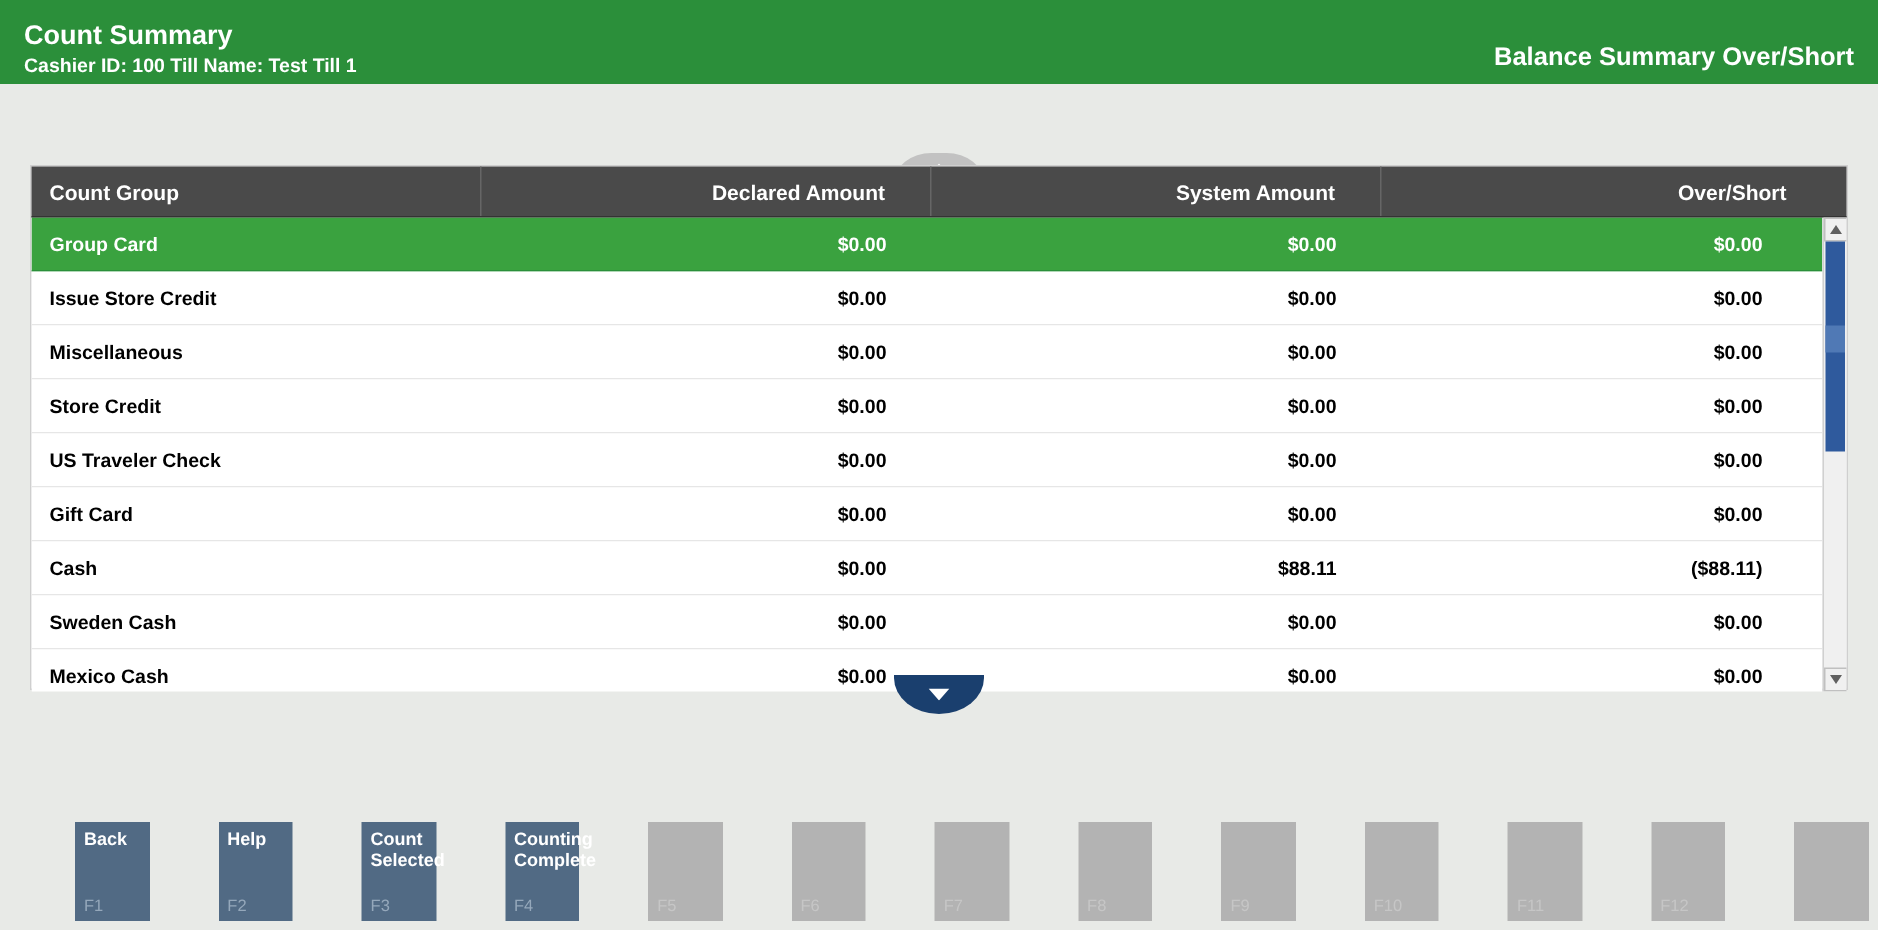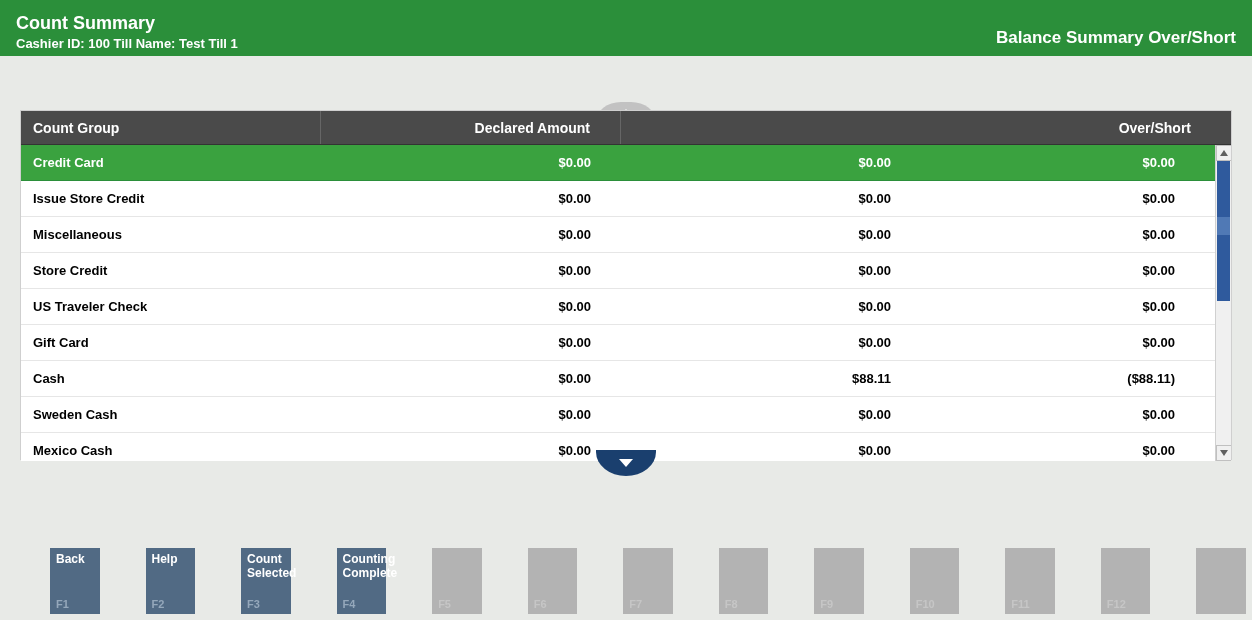--- a/index.html
+++ b/index.html
@@ -163,21 +163,21 @@
     padding:4px 6px;
     color:#fff;
     font-size:12px;
     font-weight:bold;
     text-align:left;
     margin-left:44px;
   }
   .fkey.active { background:#516a84; }
   .fkey.inactive { background:#b3b3b3; color:#cdcdcd; }
   .fkey .flabel { position:absolute; top:4px; left:6px; right:6px; line-height:1.2; }
-  .fkey .fnum { position:absolute; bottom:4px; left:6px; font-size:11px; font-weight:bold;text-align:center; }
+  .fkey .fnum { position:absolute; bottom:4px; left:6px; font-size:11px; font-weight:normal;text-align:center; }
   .fkey.active .fnum { color:#95a8bb; }
   .fkey.inactive .fnum { color:#c6c6c6; }
 
 </style>
 </head>
 <body>
 
 <div class="header-bar">
   <div class="header-title">Count Summary</div>
   <div class="header-sub">Cashier ID:  100  Till Name:  Test Till 1</div>
@@ -189,26 +189,27 @@
   <div class="up-tab">
     <svg width="14" height="8" viewBox="0 0 14 8">
       <polygon points="7,0 14,8 0,8" fill="#ffffff"></polygon>
     </svg>
   </div>
 
   <div class="table-wrap">
     <div class="thead">
       <div class="col-group">Count Group</div>
       <div class="col-decl">Declared Amount</div>
+      <div class="col-sys">System Amount</div>
       <div class="col-over">Over/Short</div>
     </div>
     <div class="tbody-wrap">
       <div class="tbody" id="tbody">
           <div class="row selected">
-            <div class="col-group">Credit Card</div>
+            <div class="col-group">Group Card</div>
             <div class="col-decl">$0.00</div>
             <div class="col-sys">$0.00</div>
             <div class="col-over">$0.00</div>
           </div>
           <div class="row">
             <div class="col-group">Issue Store Credit</div>
             <div class="col-decl">$0.00</div>
             <div class="col-sys">$0.00</div>
             <div class="col-over">$0.00</div>
           </div>

